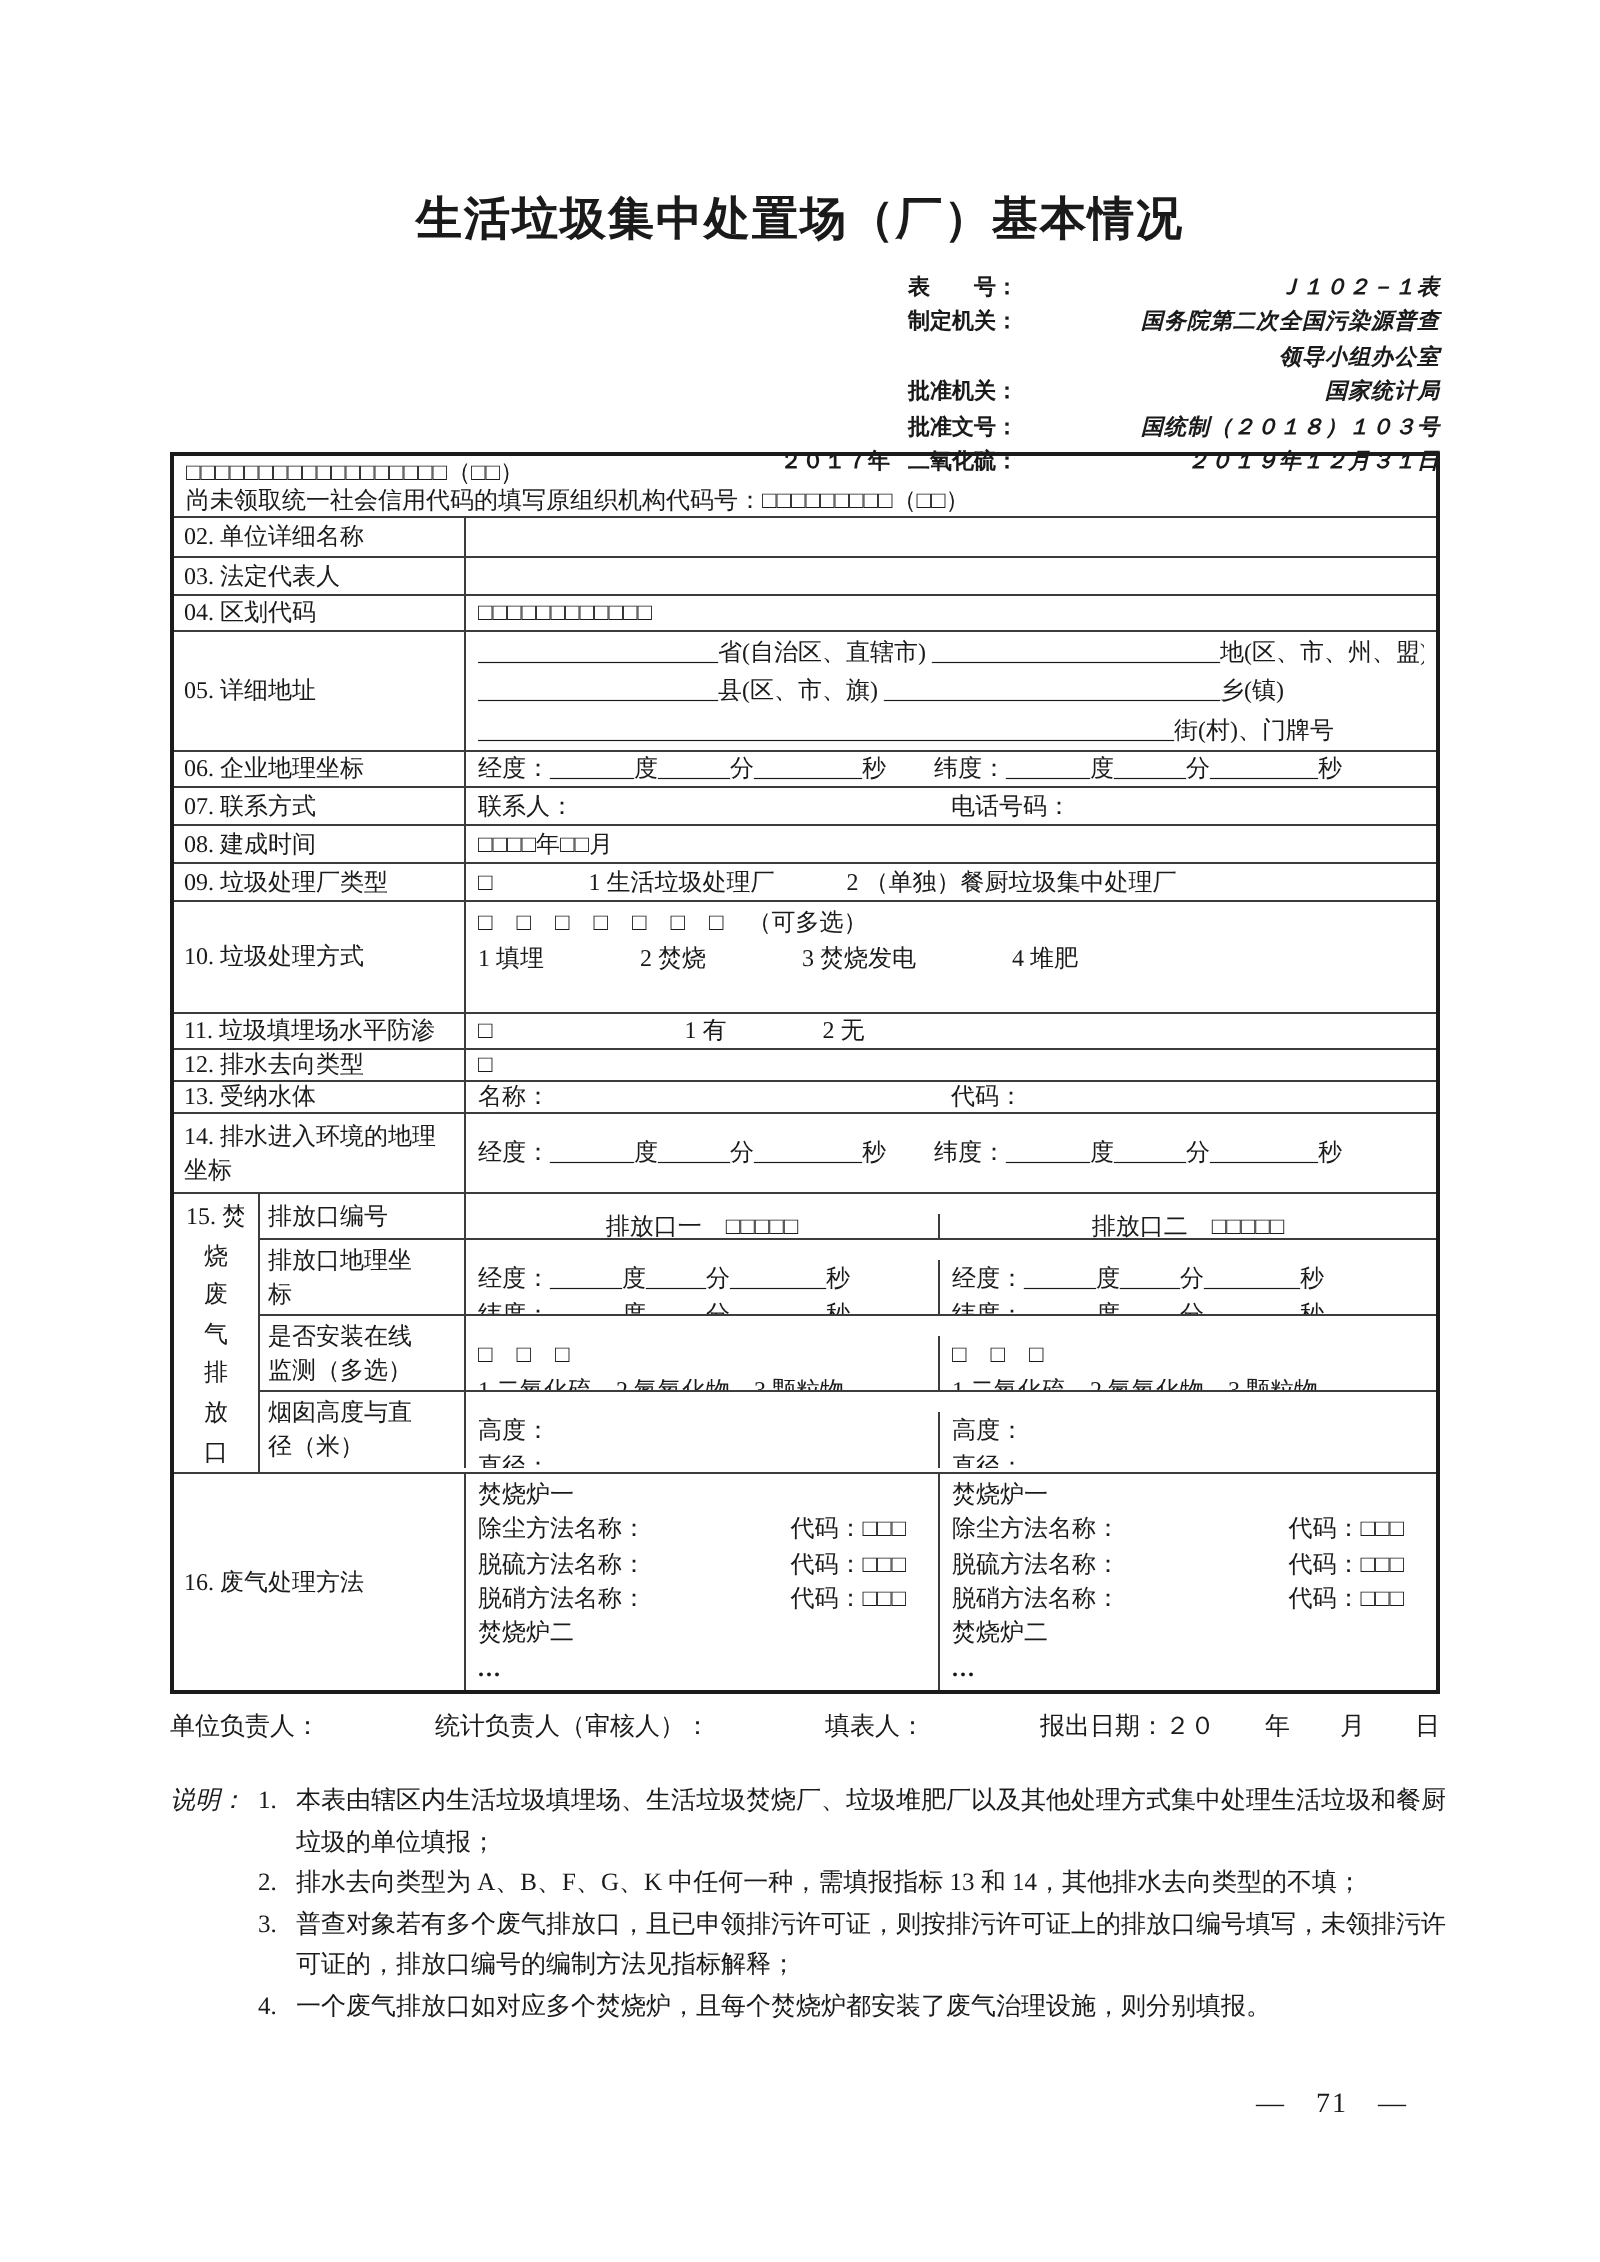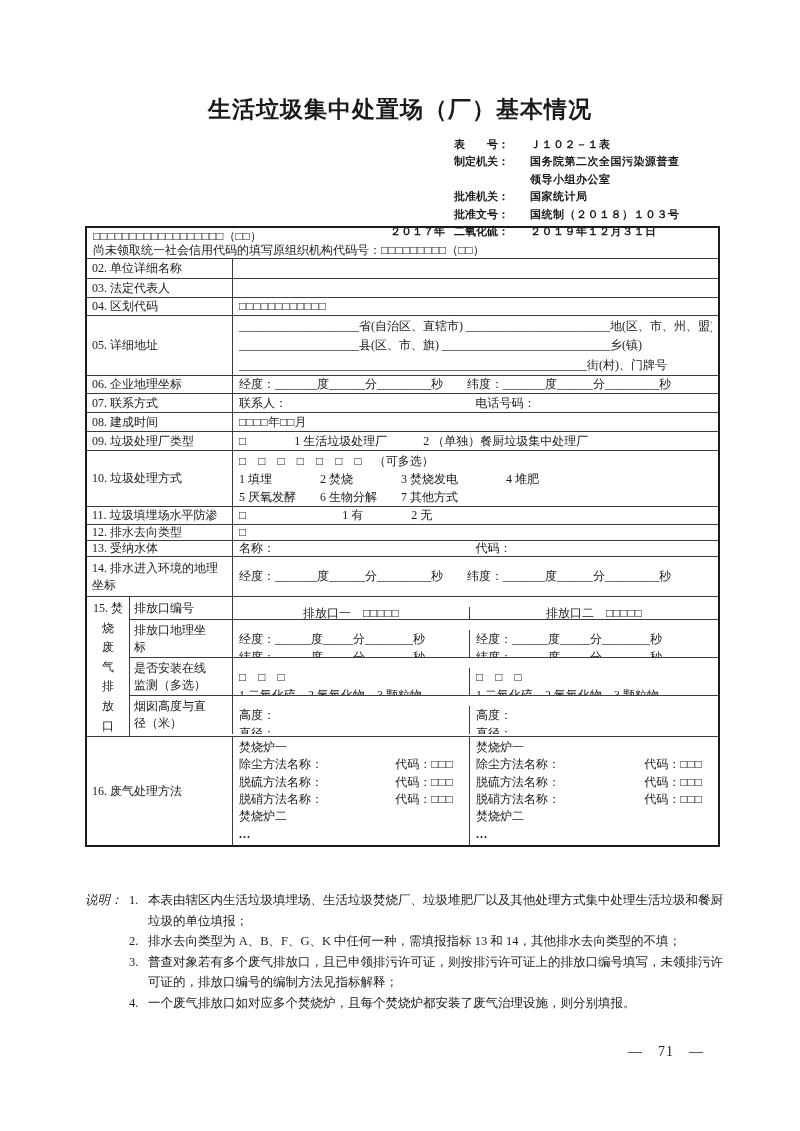--- a/index.html
+++ b/index.html
@@ -14,21 +14,21 @@
 
   
   .title {
     position:absolute; top:94px; left:0; width:100%;
     text-align:center; font-size:23px; font-weight:bold; letter-spacing:1px;
   }
   .meta { position:absolute; top:136px; left:358px; width:362px; font-weight:bold; font-size:11px; }
   .meta-line { display:flex; height:17.4px; line-height:17.4px; }
   .meta-prefix { width:96px; text-align:right; padding-right:9px; }
   .meta-label { width:76px; }
-  .meta-value { flex:1; letter-spacing:0.5px; }
+  .meta-value { flex:1; text-align:right; letter-spacing:0.5px;font-style:italic; }
 
   
   .tbl {
     position:absolute; top:226px; left:85px; width:635px;
     border:2px solid #1b1b1b;
   }
   .row { display:flex; border-bottom:1px solid #3c3c3c; overflow:hidden; }
   .row:last-child { border-bottom:none; }
   .lab {
     width:146px; flex:0 0 146px; border-right:1px solid #3c3c3c;
@@ -183,21 +183,20 @@
     <div class="row h19">
       <div class="lab">09. 垃圾处理厂类型</div>
       <div class="cc">□　　　　1 生活垃圾处理厂　　　2 （单独）餐厨垃圾集中处理厂</div>
     </div>
 
     <div class="row h56 lh18">
       <div class="lab">10. 垃圾处理方式</div>
       <div class="cm">
         <div class="ln">□　□　□　□　□　□　□　（可多选）</div>
         <div class="ln">1 填埋　　　　2 焚烧　　　　3 焚烧发电　　　　4 堆肥</div>
-        <div class="ln">5 厌氧发酵　　6 生物分解　　7 其他方式</div>
       </div>
     </div>
 
     <div class="row h18">
       <div class="lab">11. 垃圾填埋场水平防渗</div>
       <div class="cc">□　　　　　　　　1 有　　　　2 无</div>
     </div>
 
     <div class="row h16">
       <div class="lab">12. 排水去向类型</div>
@@ -304,20 +303,26 @@
           <span>脱硝方法名称：</span>
           <span>代码：□□□</span>
         </div>
         <div class="ln plain">焚烧炉二</div>
         <div class="ln plain dots">...</div>
       </div>
     </div>
 
   </div>
 
+  <div class="sign">
+    <span>单位负责人：</span>
+    <span>统计负责人（审核人）：</span>
+    <span>填表人：</span>
+    <span>报出日期：２０　　年　　月　　日</span>
+  </div>
 
   <div class="notes">
     <div class="notes-label">说明：</div>
     <div class="notes-items">
       <div class="note-item">
         <span class="note-num">1.</span>
         <span class="note-text">本表由辖区内生活垃圾填埋场、生活垃圾焚烧厂、垃圾堆肥厂以及其他处理方式集中处理生活垃圾和餐厨垃圾的单位填报；</span>
       </div>
       <div class="note-item">
         <span class="note-num">2.</span>

